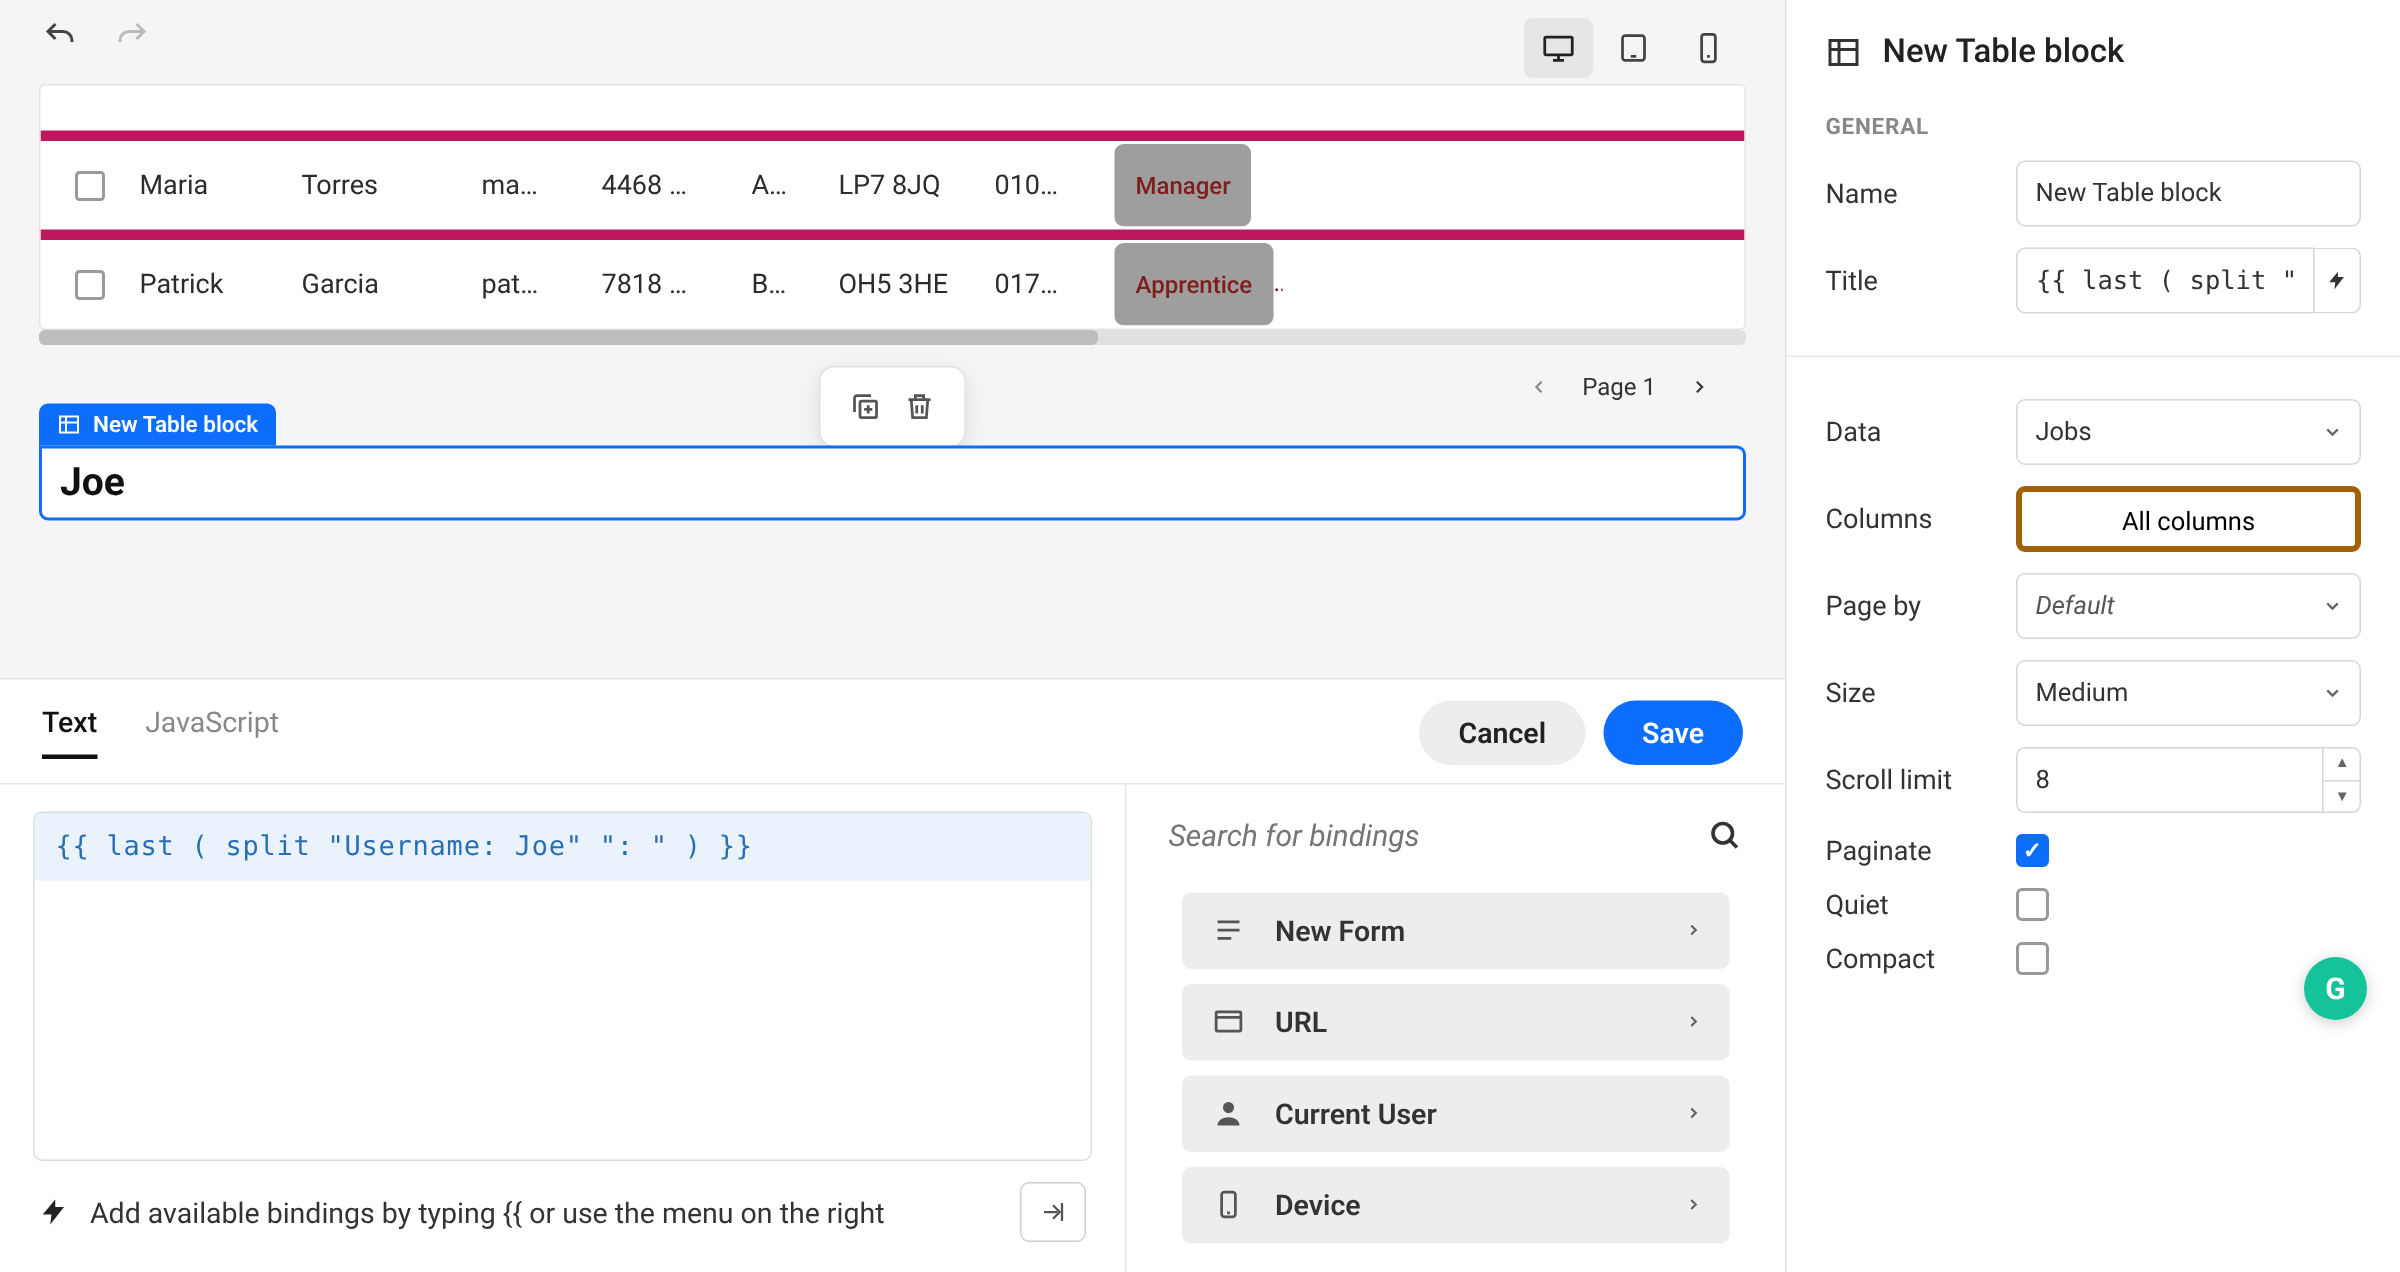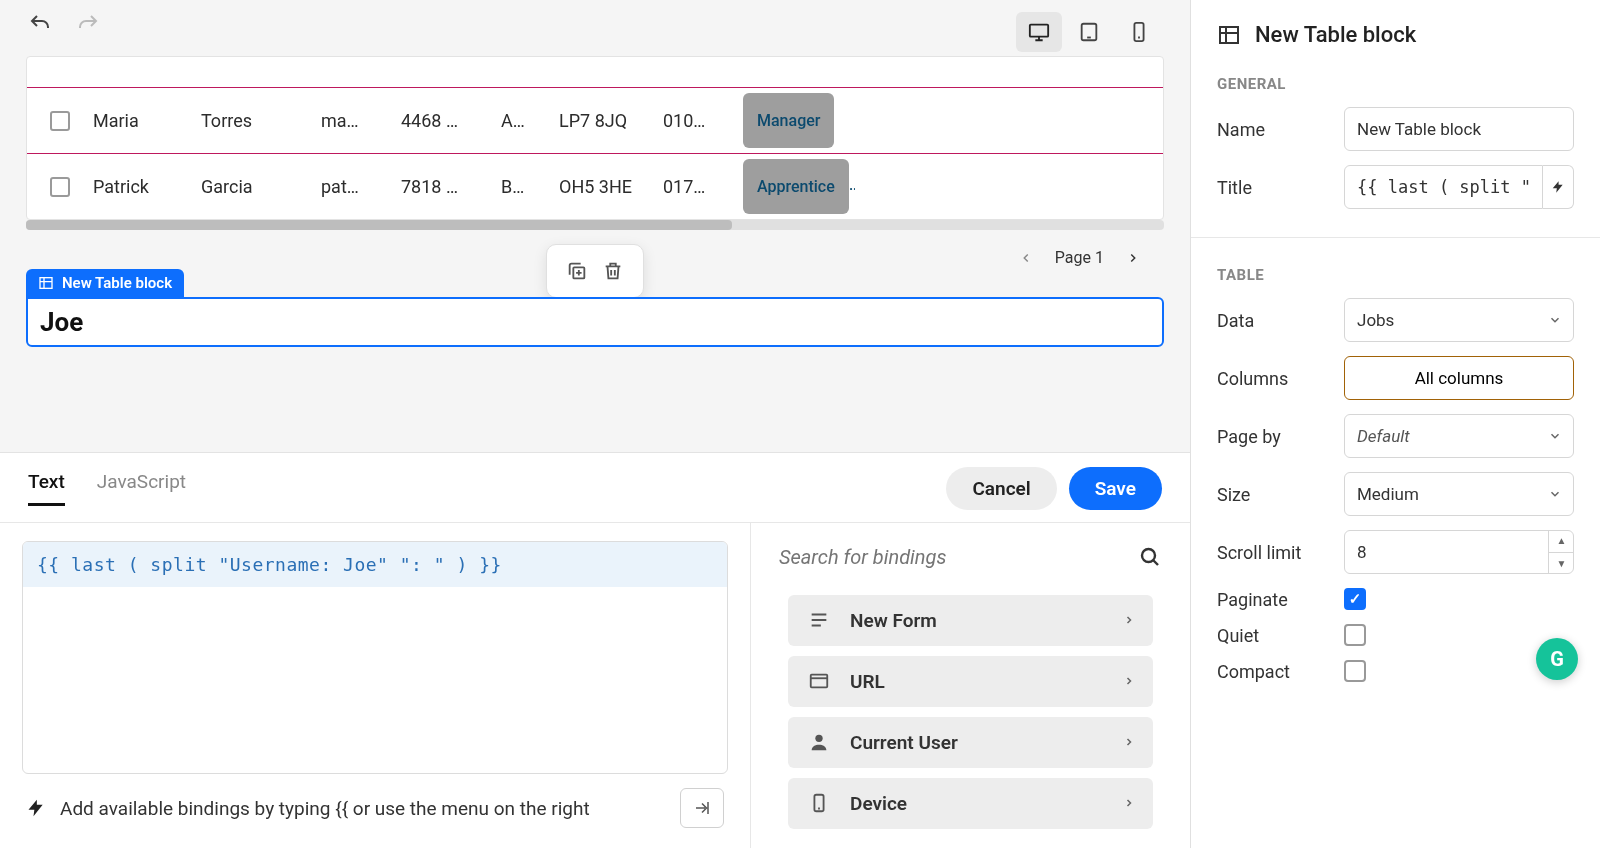--- a/index.html
+++ b/index.html
@@ -14,34 +14,34 @@
 .undo-redo { display: flex; gap: 24px; align-items: center; }
 .undo-redo svg { width: 24px; height: 24px; }
 .device-toggle { display: flex; gap: 4px; align-items: center; }
 .device-btn { width: 46px; height: 40px; display: flex; align-items: center; justify-content: center; border-radius: 6px; cursor: pointer; }
 .device-btn.active { background: #e6e6e6; }
 .device-btn svg { width: 24px; height: 22px; }
 
 
 .canvas { flex: 1; padding: 0 26px 0 26px; position: relative; }
 .table-box { background: #fff; border: 1px solid #e3e3e3; border-radius: 4px; overflow: hidden; }
-.table-row { display: flex; align-items: center; height: 66px; border-top: 1px solid #be185d; padding: 0 8px; }
+.table-row { display: flex; align-items: center; height: 66px; border-top: 7px solid #be185d; padding: 0 8px; }
 .table-row:first-child { border-top: 1px solid #e7e7e7; }
 .cell-check { width: 50px; display: flex; align-items: center; justify-content: center; }
 .checkbox-sq { width: 20px; height: 20px; border: 2px solid #9a9a9a; border-radius: 3px; }
 .cell { flex: 1; padding: 0 8px; white-space: nowrap; overflow: hidden; text-overflow: ellipsis; font-size: 18px; color: #2c2c2c; }
 .cell.c1 { flex: 0 0 108px; }
 .cell.c2 { flex: 0 0 120px; }
 .cell.c3 { flex: 0 0 80px; }
 .cell.c4 { flex: 0 0 100px; }
 .cell.c5 { flex: 0 0 58px; }
 .cell.c6 { flex: 0 0 104px; }
 .cell.c7 { flex: 0 0 80px; }
 .cell.c8 { flex: 0 0 120px; }
-.badge { display: inline-block; background: #9e9e9e; color: #0c4a6e; padding: 18px 14px; border-radius: 6px; font-size: 16px; font-weight: 500; }
+.badge { display: inline-block; background: #9e9e9e; color: #7f1d1d; padding: 18px 14px; border-radius: 6px; font-size: 16px; font-weight: 500; }
 .scroll-track { height: 10px; background: #e0e0e0; margin-top: 0; border-radius: 4px; position: relative; }
 .scroll-thumb { position: absolute; left: 0; top: 0; height: 100%; width: 62%; background: #bdbdbd; border-radius: 4px; }
 
 .floating-tools { position: absolute; left: 50%; transform: translateX(-50%); top: 188px; background: #fff; border: 1px solid #e0e0e0; border-radius: 10px; box-shadow: 0 4px 14px rgba(0,0,0,0.1); display: flex; gap: 4px; padding: 10px 14px; }
 .floating-tools .ti { width: 32px; height: 32px; display: flex; align-items: center; justify-content: center; cursor: pointer; }
 
 .pager { display: flex; align-items: center; justify-content: flex-end; gap: 22px; padding: 18px 24px 2px 0; font-size: 16px; color: #333; }
 .pager svg { width: 14px; height: 14px; }
 
 .selected-block { position: relative; margin-top: 6px; }
@@ -83,21 +83,21 @@
 .rp-section { padding: 14px 26px 0 26px; }
 .rp-section-title { font-size: 15px; font-weight: 700; letter-spacing: 0.5px; color: #888; margin-bottom: 14px; }
 .rp-field { display: flex; align-items: center; justify-content: space-between; margin-bottom: 14px; }
 .rp-label { font-size: 18px; color: #333; }
 .rp-input-wrap { flex: 0 0 230px; position: relative; display: flex; }
 .rp-input { width: 100%; border: 1px solid #d6d6d6; border-radius: 6px; padding: 10px 12px; font-size: 17px; color: #333; height: 44px; }
 .rp-input.mono { font-family: Menlo, Consolas, monospace; }
 .rp-select { width: 100%; border: 1px solid #d6d6d6; border-radius: 6px; padding: 10px 12px; font-size: 17px; color: #333; height: 44px; background: #fff; appearance: none; }
 .rp-select.italic { font-style: italic; color: #555; }
 .select-chev { position: absolute; right: 12px; top: 50%; transform: translateY(-50%); pointer-events: none; color: #666; }
-.rp-btn { width: 100%; border: 1px solid #a16207; border-radius: 6px; padding: 10px 12px; font-size: 17px; background: #fff; text-align: center; height: 44px; cursor: pointer; }
+.rp-btn { width: 100%; border: 4px solid #a16207; border-radius: 6px; padding: 10px 12px; font-size: 17px; background: #fff; text-align: center; height: 44px; cursor: pointer; }
 .bolt-btn { width: 36px; height: 44px; border: 1px solid #d6d6d6; border-left: none; border-radius: 0 6px 6px 0; display: flex; align-items: center; justify-content: center; cursor: pointer; }
 .rp-input.with-bolt { border-radius: 6px 0 0 6px; }
 .rp-checkbox { width: 22px; height: 22px; border: 2px solid #999; border-radius: 4px; display: flex; align-items: center; justify-content: center; cursor: pointer; }
 .rp-checkbox.checked { background: #0d6efd; border-color: #0d6efd; }
 .rp-checkbox.checked::after { content: "✓"; color: #fff; font-size: 15px; font-weight: bold; }
 .rp-check-wrap { flex: 0 0 230px; display: flex; }
 .stepper { position: absolute; right: 0; top: 0; height: 100%; width: 26px; border-left: 1px solid #d6d6d6; display: flex; flex-direction: column; }
 .stepper span { flex: 1; display: flex; align-items: center; justify-content: center; font-size: 10px; color: #666; cursor: pointer; }
 .stepper span:first-child { border-bottom: 1px solid #d6d6d6; }
 
@@ -350,21 +350,20 @@
           <div class="bolt-btn">
               <svg width="14" height="16" viewBox="0 0 24 24" fill="#333">
                 <path d="M13 2L3 14h7l-1 8 11-14h-7l0-6z"></path>
               </svg>
             </div>
         </div>
       </div>
     </div>
     <div class="hr"></div>
     <div class="rp-section">
-      <div class="rp-section-title">TABLE</div>
       <div class="rp-field">
         <div class="rp-label">Data</div>
         <div class="rp-input-wrap">
           <select class="rp-select"><option>Jobs</option></select>
           <span class="select-chev">
               <svg width="14" height="14" viewBox="0 0 24 24" fill="none" stroke="#666" stroke-width="2.5">
                 <path d="M6 9l6 6 6-6"></path>
               </svg>
             </span>
         </div>

